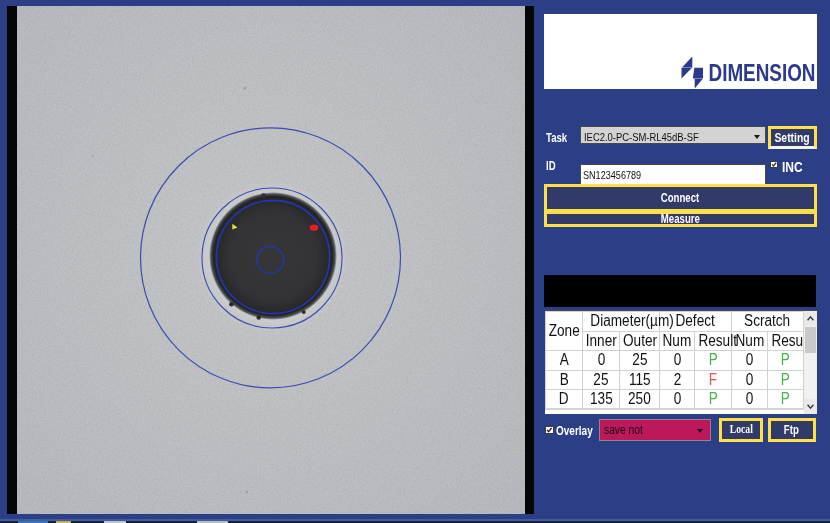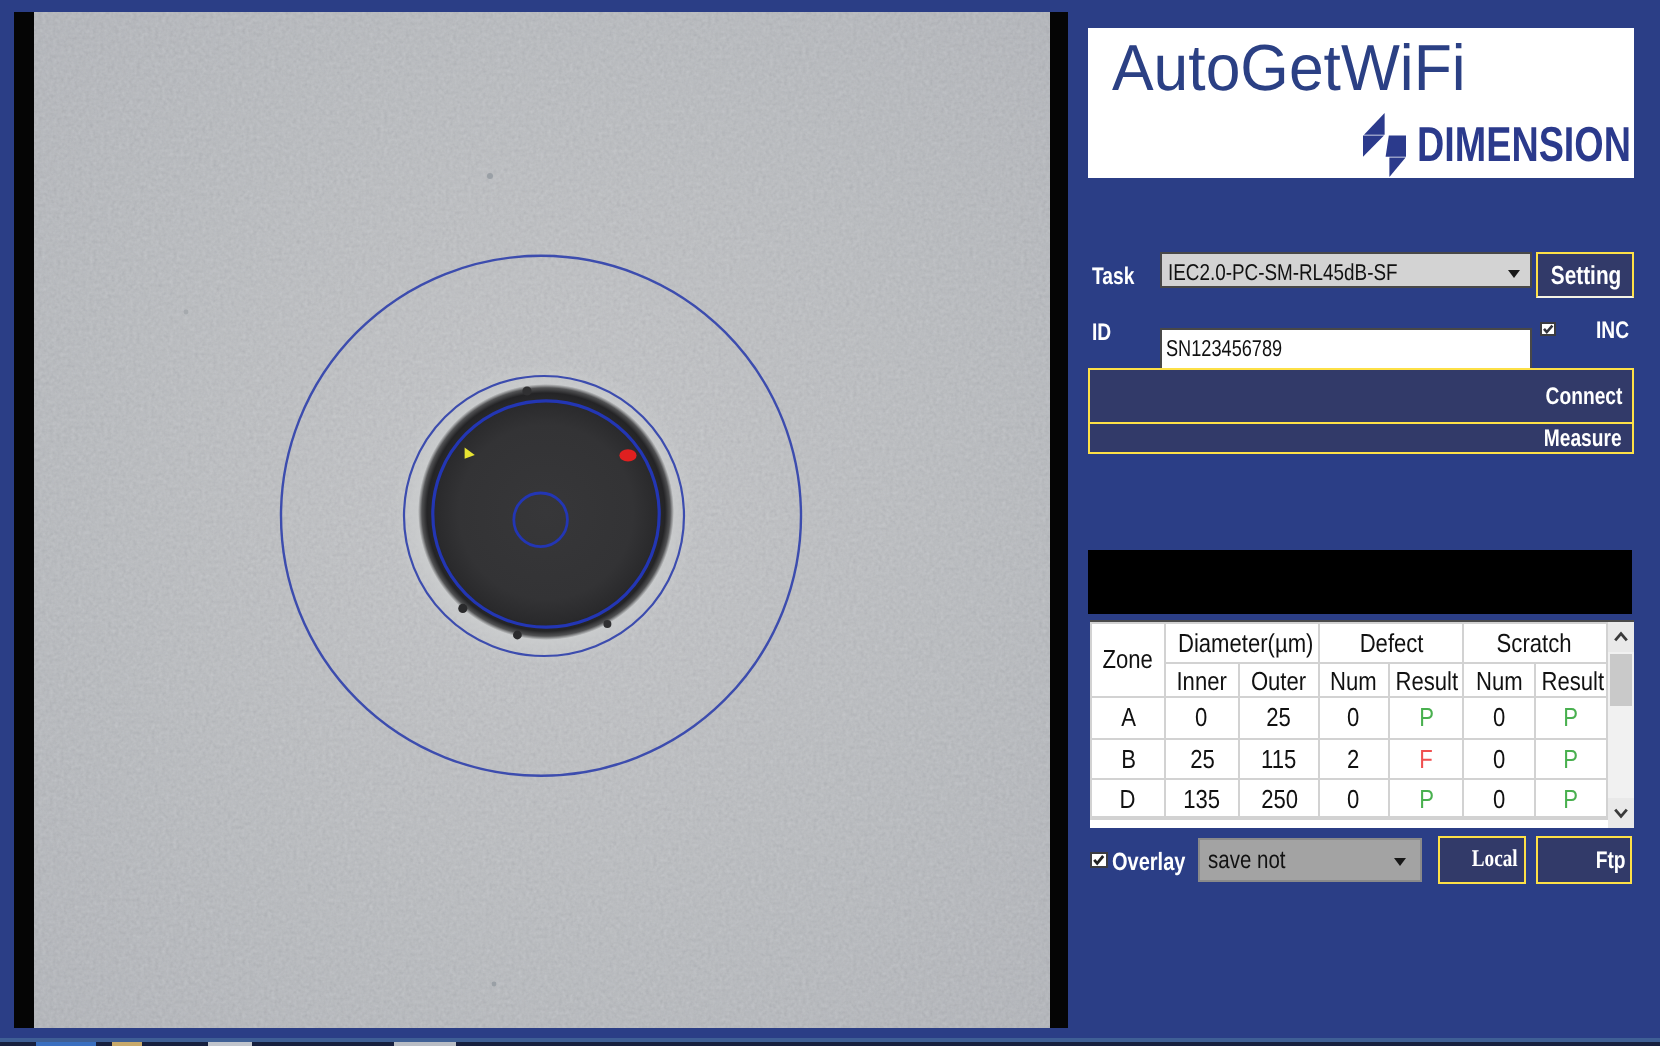--- a/index.html
+++ b/index.html
@@ -1,21 +1,21 @@
 <!DOCTYPE html>
 <html><head>
 <meta charset="utf-8">
 <style>
   html,body{margin:0;padding:0;}
   body{width:830px;height:523px;background:#2b3e86;position:relative;overflow:hidden;
        font-family:"Liberation Sans",sans-serif;}
   .abs{position:absolute;}
   svg{display:block;}
-  .btn{position:absolute;background:#323a69;border:1px solid #fde047;color:#fff;
-       font-weight:bold;display:flex;align-items:center;justify-content:flex-end;box-sizing:border-box;font-size:12px;}
+  .btn{position:absolute;background:#323a69;border:3px solid #fde047;color:#fff;
+       font-weight:bold;display:flex;align-items:center;justify-content:center;box-sizing:border-box;font-size:12px;}
   .btn>span{display:inline-block;transform:scaleX(0.8);transform-origin:50% 50%;white-space:nowrap;}
   .lbl{position:absolute;color:#fff;font-weight:bold;font-size:12px;}
   .lbl>span{display:inline-block;transform:scaleX(0.8);transform-origin:0 50%;white-space:nowrap;}
   .cx{display:inline-block;transform:scaleX(0.82);transform-origin:0 50%;white-space:nowrap;}
   td{border:1px solid #d2d2d2;text-align:center;padding:0;}
   td>span{display:inline-block;transform:scaleX(0.85);transform-origin:50% 50%;white-space:nowrap;}
 </style>
 </head>
 <body>
 
@@ -72,21 +72,20 @@
   <circle cx="265" cy="252" r="70" fill="none" stroke="#3c4cae" stroke-width="1.1"></circle>
   <circle cx="266" cy="251" r="56.6" fill="none" stroke="#2336b4" stroke-width="1.6"></circle>
   <circle cx="263.3" cy="253.9" r="13.4" fill="none" stroke="#2336b4" stroke-width="1.4"></circle>
 
   <polygon points="225.3,217.7 230.4,221.5 225.3,223.4" fill="#e8e432"></polygon>
   <ellipse cx="307" cy="221.7" rx="4.3" ry="3.1" fill="#e02020"></ellipse>
 </svg>
 </div>
 
 <div class="abs" style="left:544px;top:13.5px;width:272.5px;height:75.5px;background:#fff;">
-  <div class="abs" style="left:11.5px;top:2px;font-size:32.5px;color:#2b4084;"><span style="display:inline-block;transform:scaleX(0.96);transform-origin:0 50%;">AutoGetWiFi</span></div>
   <svg class="abs" style="left:132px;top:40.5px;" width="141" height="35" viewBox="0 0 141 35">
     <g fill="#2b3a8c">
       <polygon points="16.3,2.5 16.3,13.4 6.0,13.4"></polygon>
       <polygon points="5.5,13.7 16.0,13.7 5.5,24.4"></polygon>
       <polygon points="18.4,13.7 27.0,13.7 27.0,24.4 16.8,24.4"></polygon>
       <polygon points="18.7,24.8 26.8,24.8 18.7,34.5"></polygon>
     </g>
     <text x="32.5" y="26.5" font-family="Liberation Sans" font-weight="bold" font-size="24.5" fill="#2b3a8c" textLength="107" lengthAdjust="spacingAndGlyphs">DIMENSION</text>
   </svg>
 </div>
@@ -102,33 +101,33 @@
 
 <div class="lbl" style="left:546px;top:158.5px;"><span>ID</span></div>
 <div class="abs" style="left:580px;top:164px;width:186px;height:22.5px;background:#fff;border:1px solid #484848;box-sizing:border-box;">
   <div class="abs" style="left:2px;top:3.5px;font-size:11.5px;color:#111;"><span class="cx" style="transform:scaleX(0.79);">SN123456789</span></div>
 </div>
 <div class="abs" style="left:770px;top:160.8px;width:6px;height:5px;background:#fff;border:1px solid #3c3c40;">
   <svg width="6" height="5" viewBox="0 0 6 5">
       <path d="M1 2.4 L2.4 4 L5.2 0.8" stroke="#33343c" stroke-width="1.3" fill="none"></path>
     </svg>
 </div>
-<div class="lbl" style="left:782px;top:158px;font-size:12px;margin-left:16px;"><span>INC</span></div>
+<div class="lbl" style="left:782px;top:158px;font-size:15px;"><span>INC</span></div>
 
 <div class="btn" style="left:544px;top:184px;width:272.5px;height:28px;">
     <span>Connect</span>
   </div>
 <div class="btn" style="left:544px;top:211px;width:272.5px;height:16px;">
     <span>Measure</span>
   </div>
 
 <div class="abs" style="left:544px;top:275px;width:272px;height:31.5px;background:#000;"></div>
 
 <div class="abs" style="left:545px;top:309.5px;width:271.5px;height:104.3px;background:#fff;border-top:1px solid #4a4a4a;box-sizing:border-box;">
-  <table style="border-collapse:collapse;width:258.5px;font-size:13px;color:#111;table-layout:fixed;height:99px;">
+  <table style="border-collapse:collapse;width:258.5px;font-size:16px;color:#111;table-layout:fixed;height:99px;">
     <colgroup>
       <col style="width:37px">
         <col style="width:37px">
         <col style="width:40px">
       <col style="width:35px">
         <col style="width:37px">
         <col style="width:36px">
         <col style="width:36px">
     </colgroup>
     <tbody>
@@ -191,21 +190,21 @@
     </div>
   </div>
 </div>
 
 <div class="abs" style="left:545px;top:425.5px;width:6.5px;height:6px;background:#fff;border:1px solid #3c3c40;">
   <svg width="6.5" height="6" viewBox="0 0 6.5 6">
       <path d="M1.1 2.9 L2.6 4.7 L5.6 1" stroke="#222" stroke-width="1.4" fill="none"></path>
     </svg>
 </div>
 <div class="lbl" style="left:556px;top:423.5px;font-size:12.5px;"><span>Overlay</span></div>
-<div class="abs" style="left:599px;top:419px;width:112px;height:22px;background:#a3a3a3;border:1px solid #8a8a8a;box-sizing:border-box;">
+<div class="abs" style="left:599px;top:419px;width:112px;height:22px;background:#be185d;border:1px solid #8a8a8a;box-sizing:border-box;">
   <div class="abs" style="left:4px;top:3px;font-size:12.5px;color:#111;"><span class="cx">save not</span></div>
   <div class="abs" style="right:7px;top:8.5px;width:0;height:0;border-left:3.5px solid transparent;border-right:3.5px solid transparent;border-top:4.5px solid #181818;"></div>
 </div>
 <div class="btn" style="left:719px;top:418px;width:44px;height:23.5px;font-family:Liberation Serif, serif;">
     <span>Local</span>
   </div>
 <div class="btn" style="left:767.5px;top:418px;width:48.5px;height:23.5px;">
     <span>Ftp</span>
   </div>
 

